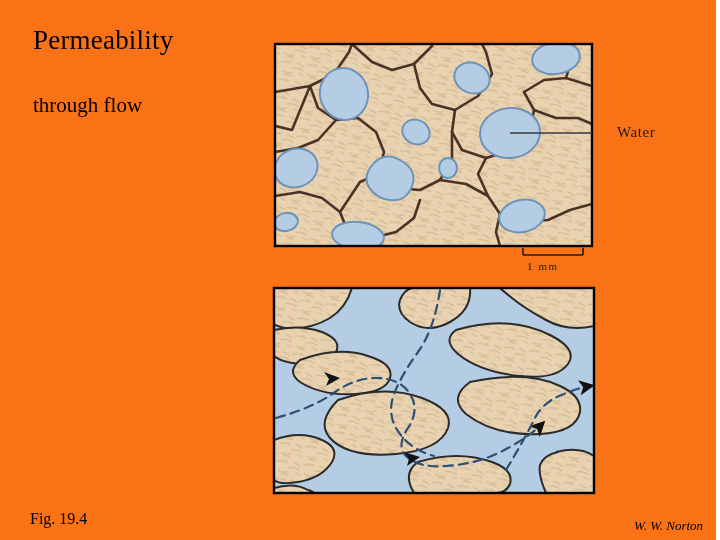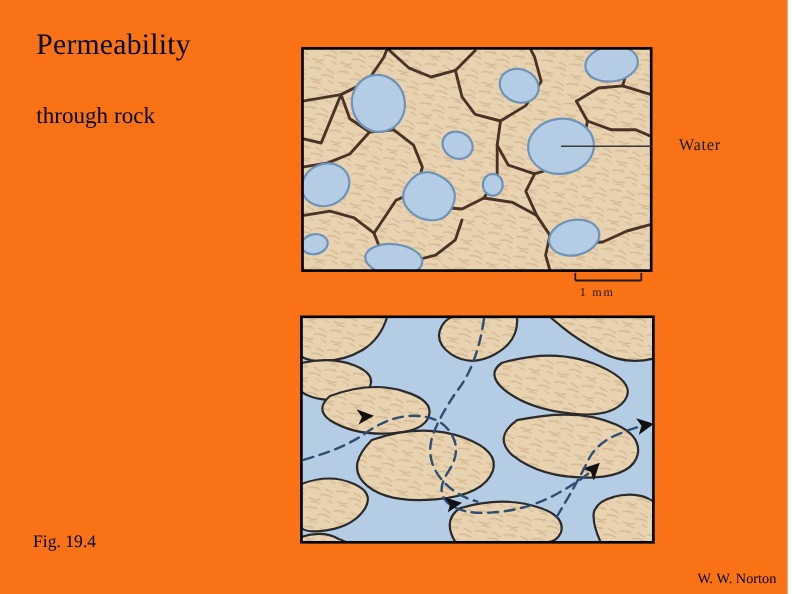--- a/index.html
+++ b/index.html
@@ -31,30 +31,31 @@
     position: absolute;
     left: 33px;
     top: 92px;
     font-size: 21px;
     line-height: 1.32;
     white-space: nowrap;
   }
   #fig-number {
     position: absolute;
     left: 30px;
-    top: 484px;
+    top: 510px;
     font-size: 16px;
     white-space: nowrap;
   }
   #credit {
     position: absolute;
     left: 634px;
     top: 518px;
     font-size: 13px;
     white-space: nowrap;
+    font-style: italic;
   }
 
   
   #figure {
     position: absolute;
     left: 0;
     top: 0;
     width: 720px;
     height: 540px;
     pointer-events: none;
@@ -83,21 +84,21 @@
   }
 </style>
 </head>
 <body>
 
 <div id="slide">
 
   <div id="slide-title">Permeability</div>
 
   <div id="subtitle">
-    <div>through rock</div>
+    <div>through flow</div>
   </div>
 
   <div id="figure">
     <svg width="720" height="540" viewBox="0 0 720 540" xmlns="http://www.w3.org/2000/svg">
       <defs>
 
         <pattern id="grainTex" width="26" height="18" patternUnits="userSpaceOnUse" patternTransform="rotate(8)">
           <rect width="26" height="18" fill="#e8d2b0"></rect>
           <path d="M1 4 q5 -2 9 0 M13 9 q6 -2 11 1 M3 13 q6 2 10 0 M17 3 q4 1 7 3 M6 16 q4 -1 7 1" stroke="#cbb08a" stroke-width="1.1" fill="none" stroke-linecap="round" opacity="0.85"></path>
           <path d="M20 13 q3 1 5 2 M9 2 q2 1 3 2" stroke="#b99a72" stroke-width="0.8" fill="none" stroke-linecap="round" opacity="0.6"></path>

